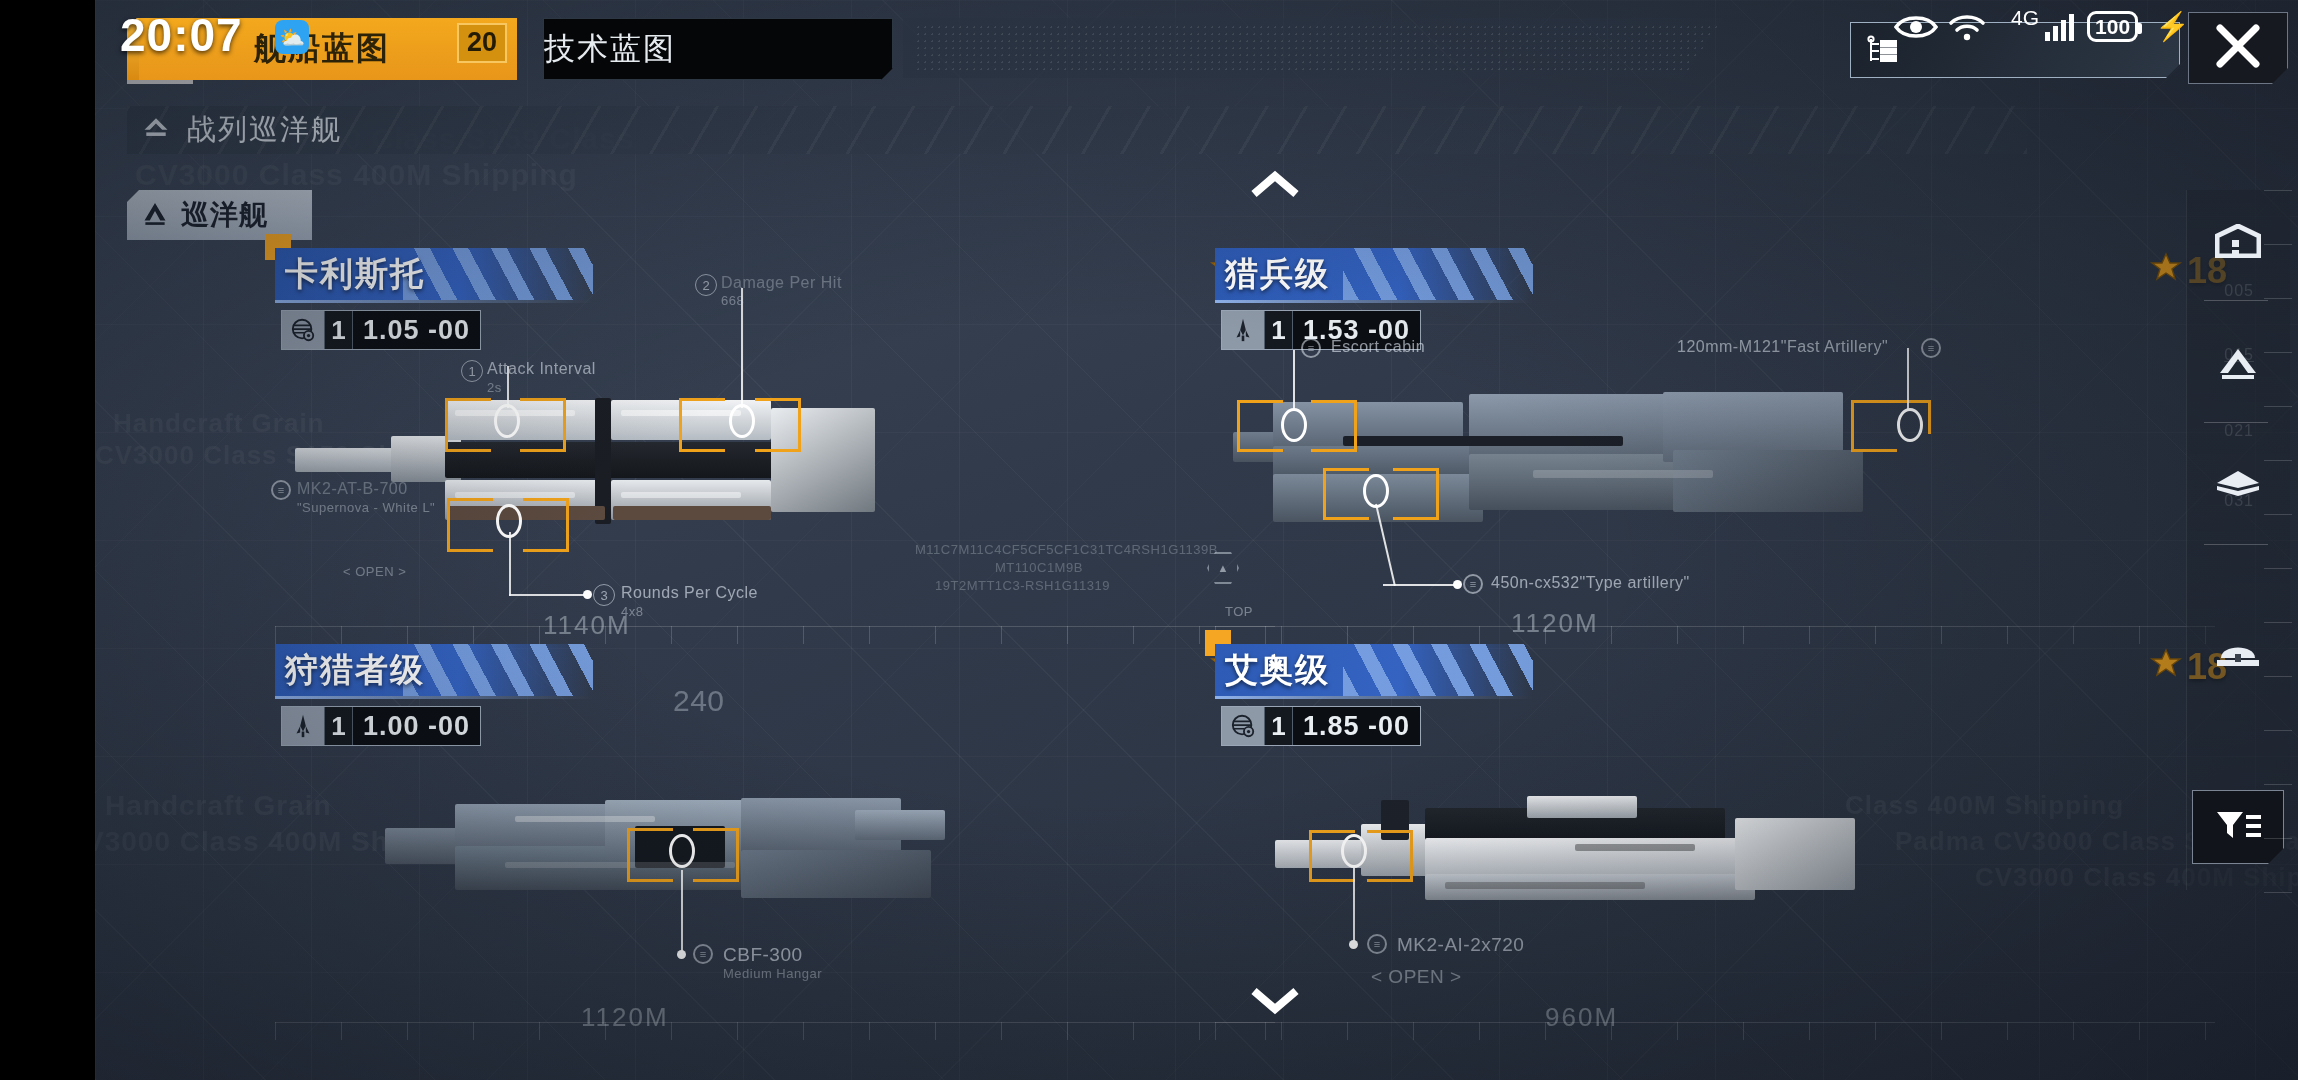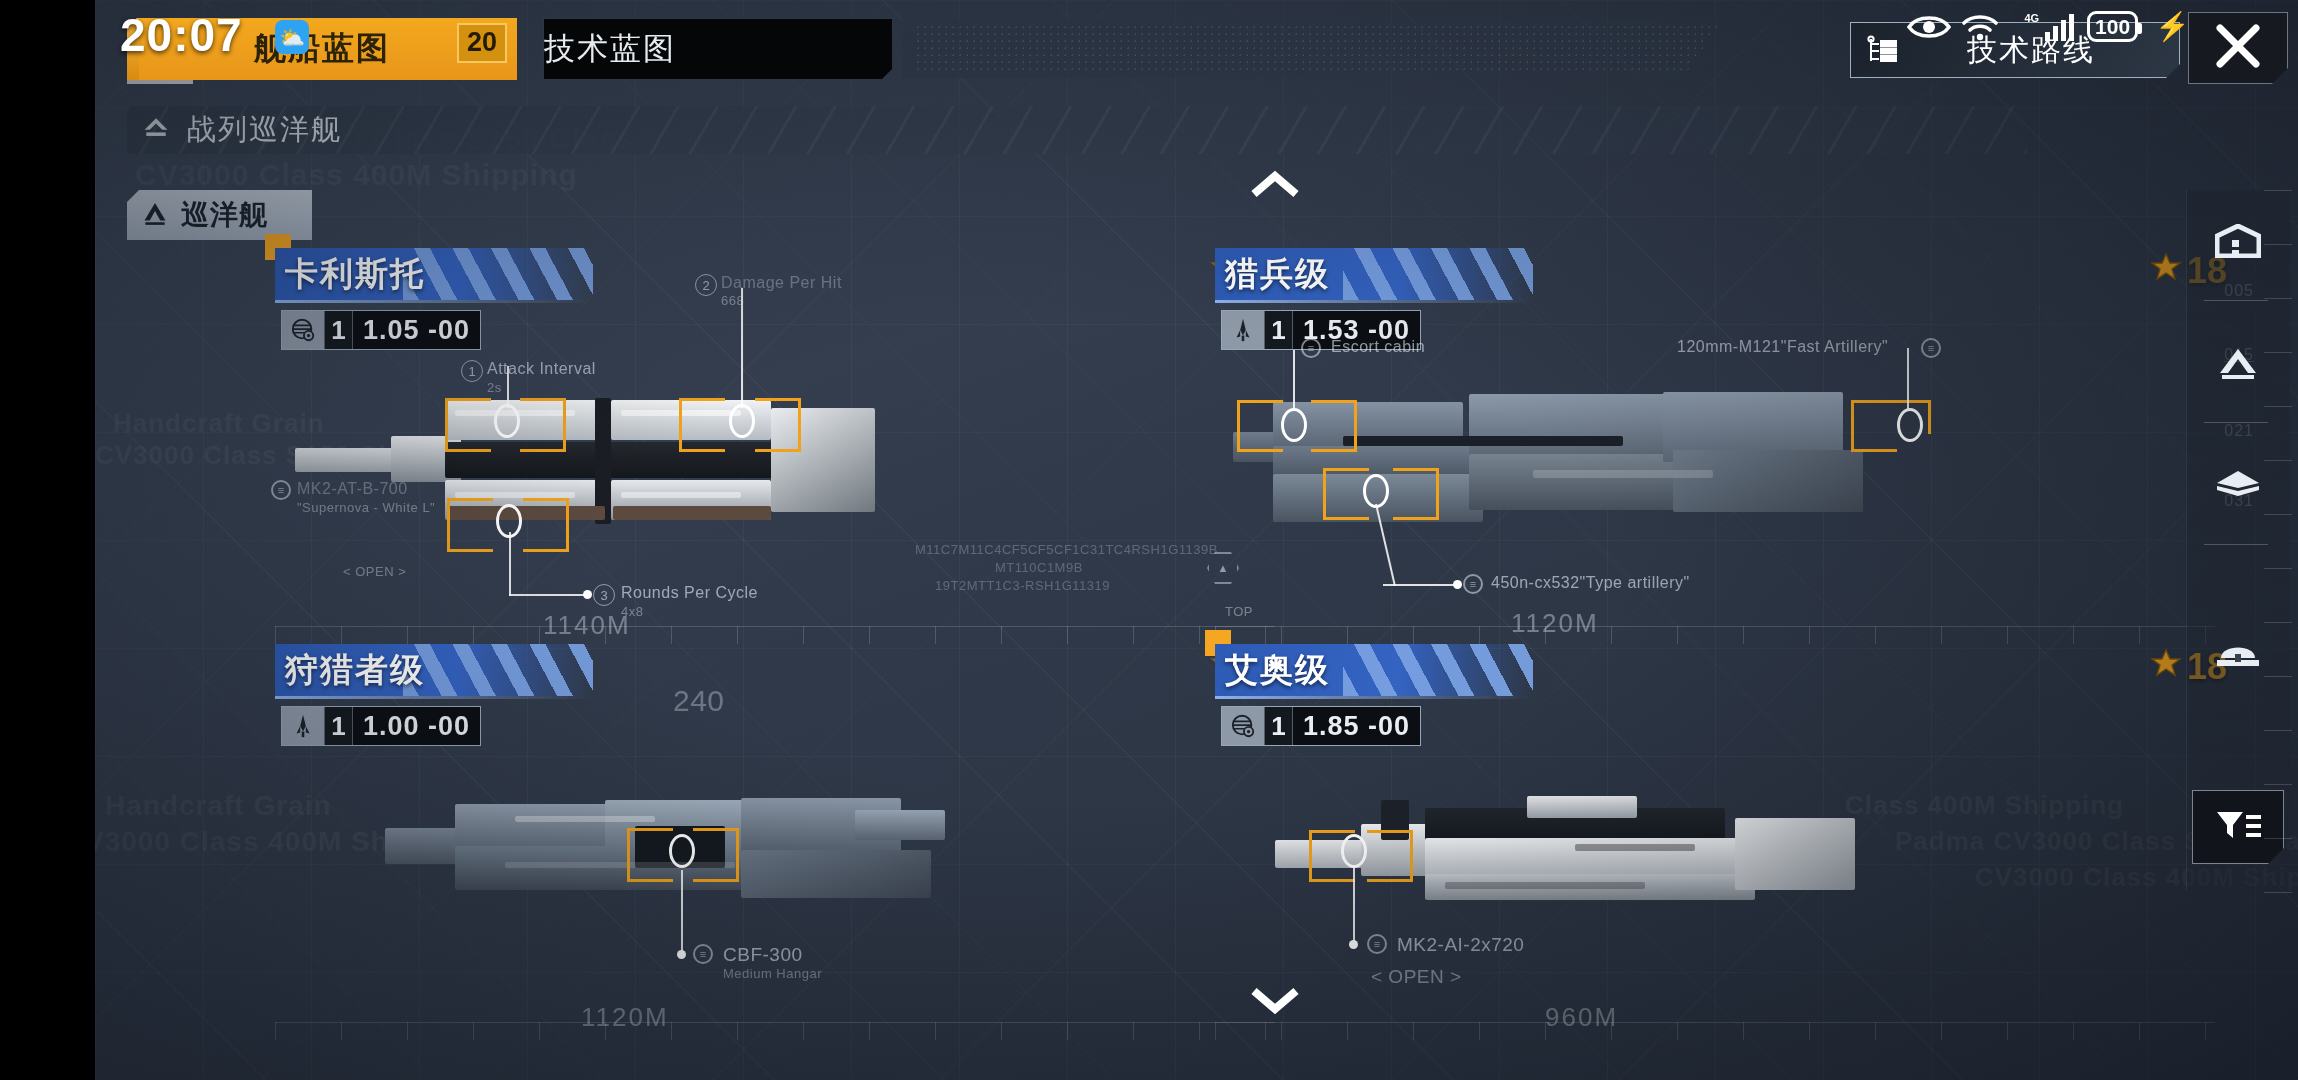--- a/index.html
+++ b/index.html
@@ -60,21 +60,21 @@
     color: #fff; font-size: 46px; font-weight: 700; letter-spacing: 1px;
     text-shadow: 0 2px 5px rgba(0,0,0,.7);
   }
   .weather-ic {
     position: absolute; left: 180px; top: 20px; width: 34px; height: 34px;
     border-radius: 8px; background: #2ea3f2; display: flex; align-items: center; justify-content: center;
     font-size: 21px; line-height: 1;
   }
   .sys-icons { position: absolute; right: 108px; top: 10px; display: flex; align-items: center; gap: 9px; }
   .sys-icons svg { display: block; }
-  .sig-4g { color: #fff; font-size: 11px; font-weight: 700; position: relative; top: -9px; margin-right: -4px; margin-left: 15px; }
+  .sig-4g { color: #fff; font-size: 21px; font-weight: 400; position: relative; top: -9px; margin-right: -4px; margin-left: 15px; }
   .batt {
     border: 3px solid #fff; border-radius: 9px; padding: 0 5px; height: 31px;
     display: flex; align-items: center; color: #fff; font-size: 21px; font-weight: 700; position: relative;
   }
   .batt:after { content:""; position:absolute; right:-7px; top:9px; width:4px; height:11px; background:#fff; border-radius:0 2px 2px 0; }
   .bolt { color: #fff; font-size: 28px; margin-left: 8px; }
 
   
   .tabrow { position: absolute; left: 0; top: 18px; height: 62px; z-index: 40; }
   .tab-primary {
@@ -316,21 +316,20 @@
       <span class="ic">
         <svg viewBox="0 0 34 34" width="34" height="34">
           <path d="M4 6 v22" stroke="#fff" stroke-width="2" fill="none"></path>
           <circle cx="4" cy="6" r="2.6" fill="none" stroke="#fff" stroke-width="2"></circle>
           <path d="M4 11 h8 M4 18 h8 M4 26 h8" stroke="#fff" stroke-width="2"></path>
           <rect x="13" y="7" width="17" height="7" fill="#fff"></rect>
           <rect x="13" y="14.5" width="17" height="7" fill="#fff"></rect>
           <rect x="13" y="22" width="17" height="7" fill="#fff"></rect>
         </svg>
       </span>
-      <span class="label">技术路线</span>
     </div>
 
     <div class="closebtn">
       <span>
         <svg viewBox="0 0 56 56" width="56" height="56">
           <path d="M10 10 L46 46 M46 10 L10 46" stroke="#fff" stroke-width="7" stroke-linecap="round"></path>
         </svg>
       </span>
     </div>
 

